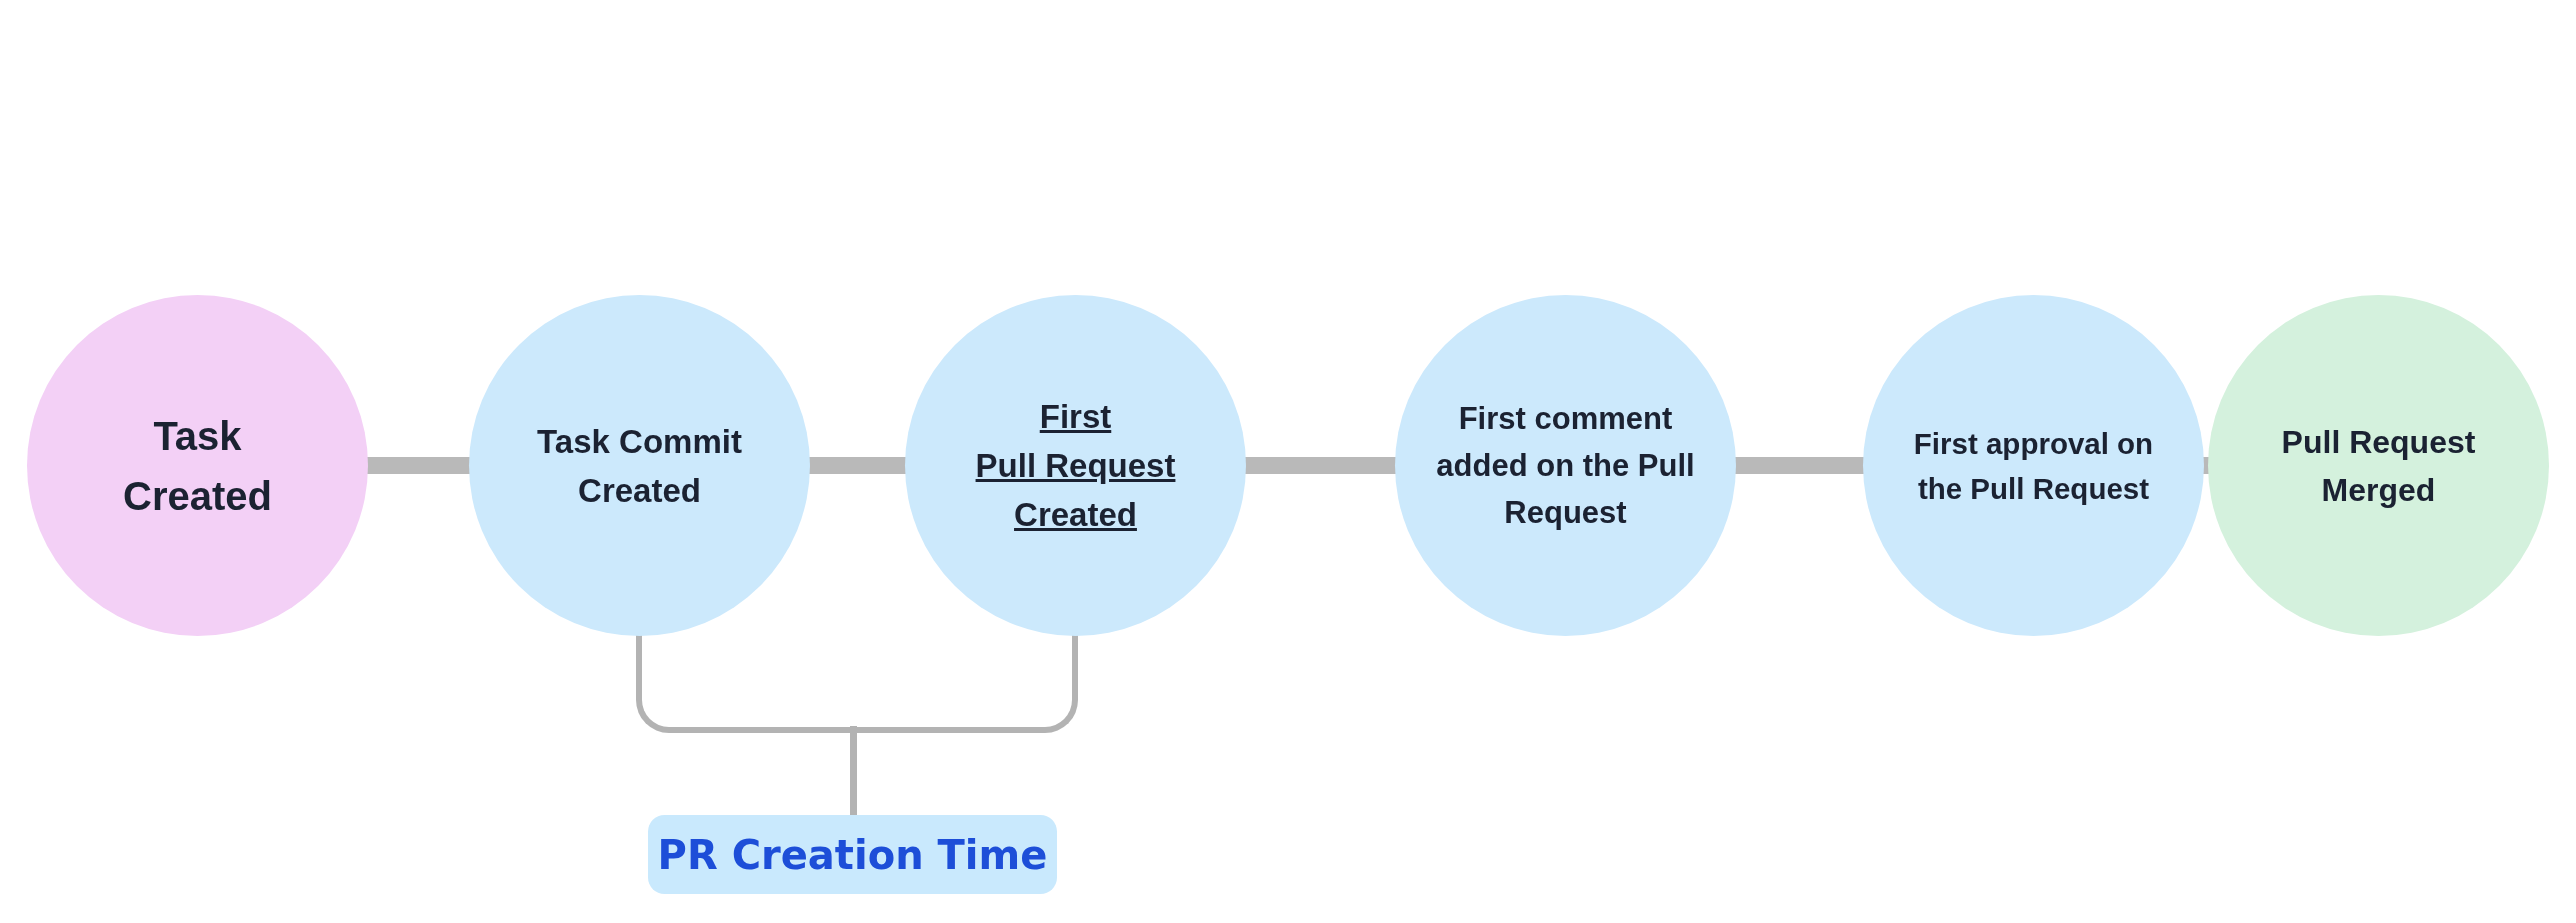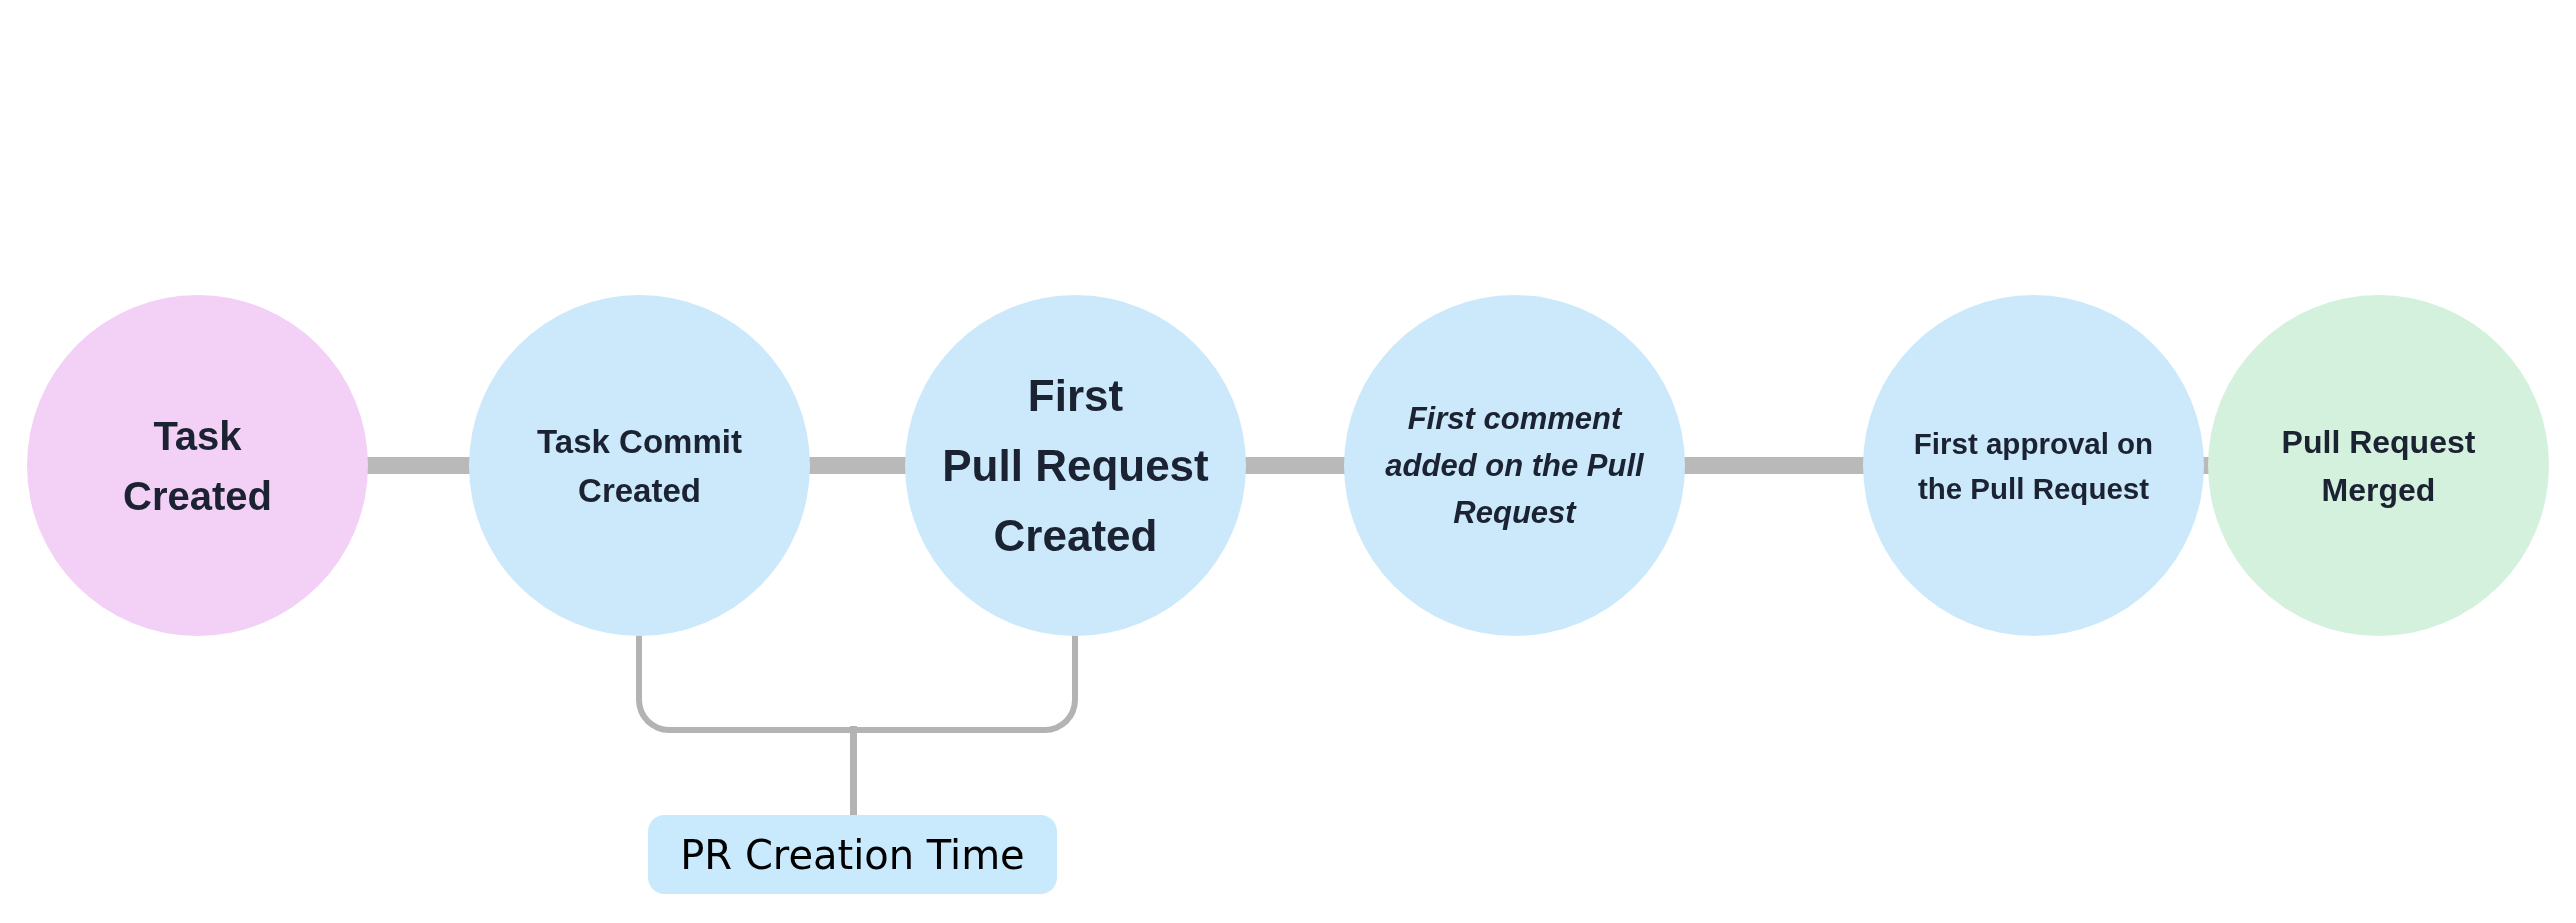--- a/index.html
+++ b/index.html
@@ -49,26 +49,26 @@
     text-align: center;
   }
   .stage .stage-label {
     white-space: pre-line;
     font-weight: 700;
     color: #1b2232;
   }
   .stage-1 { left: 27px;   }
   .stage-2 { left: 469px;  }
   .stage-3 { left: 905px; }
-  .stage-4 { left: 1344px; font-style: italic; }
+  .stage-4 { left: 1395px; }
   .stage-5 { left: 1863px; }
   .stage-6 { left: 2208px; }
   .stage-1 .stage-label { font-size: 40px; line-height: 60px; }
   .stage-2 .stage-label { font-size: 33px; line-height: 49px; }
-  .stage-3 .stage-label { font-size: 44px; line-height: 70px; }
+  .stage-3 .stage-label { font-size: 33px; line-height: 49px; text-decoration: underline; }
   .stage-4 .stage-label { font-size: 31px; line-height: 47px; }
   .stage-5 .stage-label { font-size: 29.5px; line-height: 45px; }
   .stage-6 .stage-label { font-size: 32px; line-height: 48px; }
 
   
   .bracket {
     position: absolute;
     left: 636px; top: 632px;
     width: 442px; height: 101px;
     border-left: 6.9px solid #b3b3b3;
@@ -92,22 +92,22 @@
     position: absolute;
     left: 648px; top: 815px;
     width: 409px; height: 79px;
     border-radius: 16.5px;
     z-index: 3;
     display: flex; align-items: center; justify-content: center;
   }
   .annotation-badge span {
     font-family: "DejaVu Sans", sans-serif;
     font-size: 40px;
-    font-weight: 400;
-    color: #000000;
+    font-weight: 700;
+    color: #1d4ed8;
     white-space: nowrap;
   }
 </style>
 </head>
 <body>
 
 <div id="canvas">
 
 
   <div class="connector"></div>

